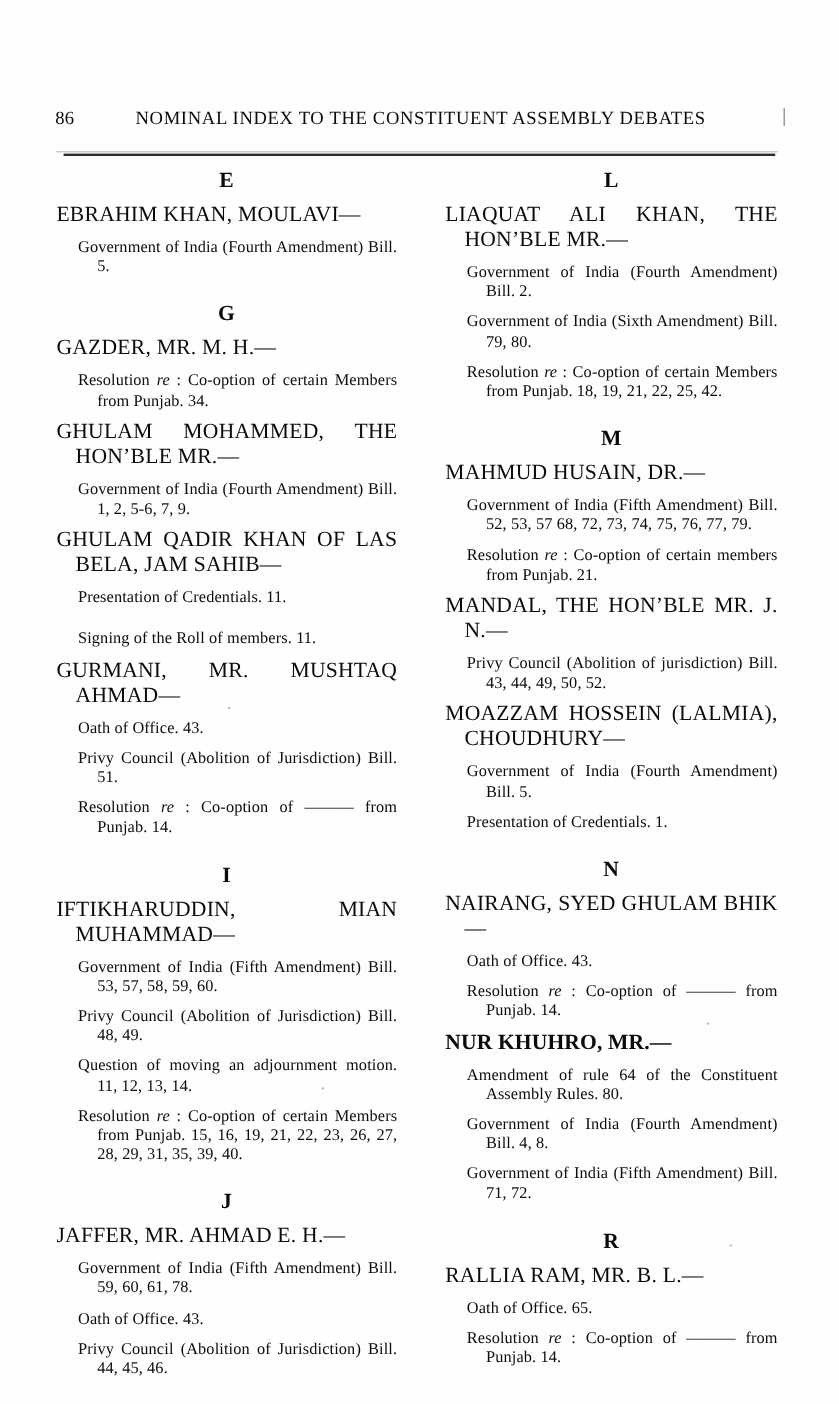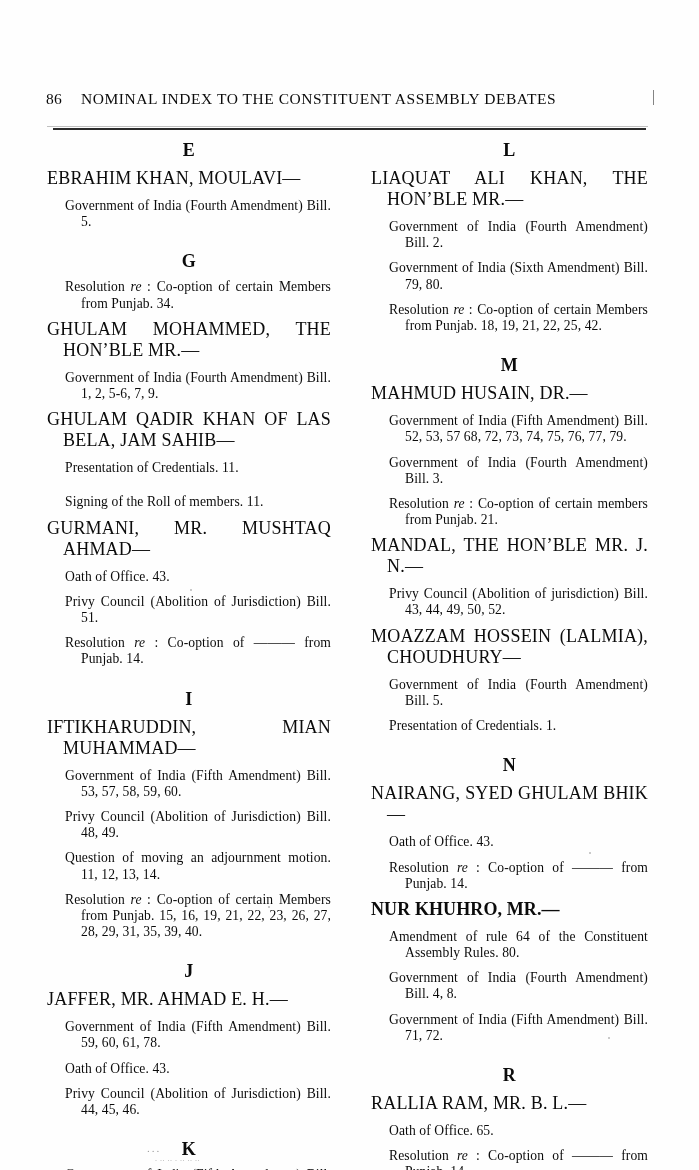--- a/index.html
+++ b/index.html
@@ -20,20 +20,21 @@
   }
 
   
   .running-head {
     position: absolute;
     left: 46px;
     top: 90px;
     width: 600px;
     display: flex;
     align-items: center;
+    gap: 32px;
   }
   .folio {
     font-size: 15.5px;
     letter-spacing: 0.2px;
     margin-right: 19px;
   }
   .head-title {
     font-size: 15.5px;
     letter-spacing: 0.55px;
     white-space: nowrap;
@@ -179,20 +180,21 @@
     <div class="r-thin"></div>
     <div class="r-thick"></div>
   </div>
 
   <div class="columns">
     <div class="col col-left" id="col-left">
         <div class="sec-letter">E</div>
         <div class="entry-name">EBRAHIM KHAN, MOULAVI—</div>
         <div class="sub">Government of India (Fourth Amendment) Bill. 5.</div>
         <div class="sec-letter gap">G</div>
+        <div class="entry-name">GAZDER, MR. M. H.—</div>
         <div class="sub">Resolution <i>re</i> : Co-option of certain Members from Punjab. 34.</div>
         <div class="entry-name name-gap">GHULAM MOHAMMED, THE HON’BLE MR.—</div>
         <div class="sub">Government of India (Fourth Amendment) Bill. 1, 2, 5-6, 7, 9.</div>
         <div class="entry-name name-gap">GHULAM QADIR KHAN OF LAS BELA, JAM SAHIB—</div>
         <div class="sub">Presentation of Credentials. 11.</div>
         <div class="sub tight">Signing of the Roll of members. 11.</div>
         <div class="entry-name name-gap">GURMANI, MR. MUSHTAQ AHMAD—</div>
         <div class="sub">Oath of Office. 43.</div>
         <div class="sub">Privy Council (Abolition of Jurisdiction) Bill. 51.</div>
         <div class="sub">Resolution <i>re</i> : Co-option of ——— from Punjab. 14.</div>
@@ -212,21 +214,20 @@
       </div>
     <div class="col col-right" id="col-right">
         <div class="sec-letter">L</div>
         <div class="entry-name">LIAQUAT ALI KHAN, THE HON’BLE MR.—</div>
         <div class="sub">Government of India (Fourth Amendment) Bill. 2.</div>
         <div class="sub">Government of India (Sixth Amendment) Bill. 79, 80.</div>
         <div class="sub">Resolution <i>re</i> : Co-option of certain Members from Punjab. 18, 19, 21, 22, 25, 42.</div>
         <div class="sec-letter gap">M</div>
         <div class="entry-name">MAHMUD HUSAIN, DR.—</div>
         <div class="sub">Government of India <span class="bold-ink">(Fifth</span> Amendment) Bill. 52, 53, 57 68, 72, 73, 74, 75, 76, 77, 79.</div>
-        <div class="sub">Government of India (Fourth Amendment) Bill. 3.</div>
         <div class="sub">Resolution <i>re</i> : Co-option of certain members from Punjab. 21.</div>
         <div class="entry-name name-gap">MANDAL, THE HON’BLE MR. J. N.—</div>
         <div class="sub">Privy Council (Abolition of jurisdiction) Bill. 43, 44, 49, 50, 52.</div>
         <div class="entry-name name-gap">MOAZZAM HOSSEIN (LALMIA), CHOUDHURY—</div>
         <div class="sub">Government of India (Fourth Amendment) Bill. 5.</div>
         <div class="sub">Presentation of Credentials. 1.</div>
         <div class="sec-letter gap">N</div>
         <div class="entry-name">NAIRANG, SYED GHULAM BHIK—</div>
         <div class="sub">Oath of Office. 43.</div>
         <div class="sub">Resolution <i>re</i> : Co-option of ——— from Punjab. 14.</div>

